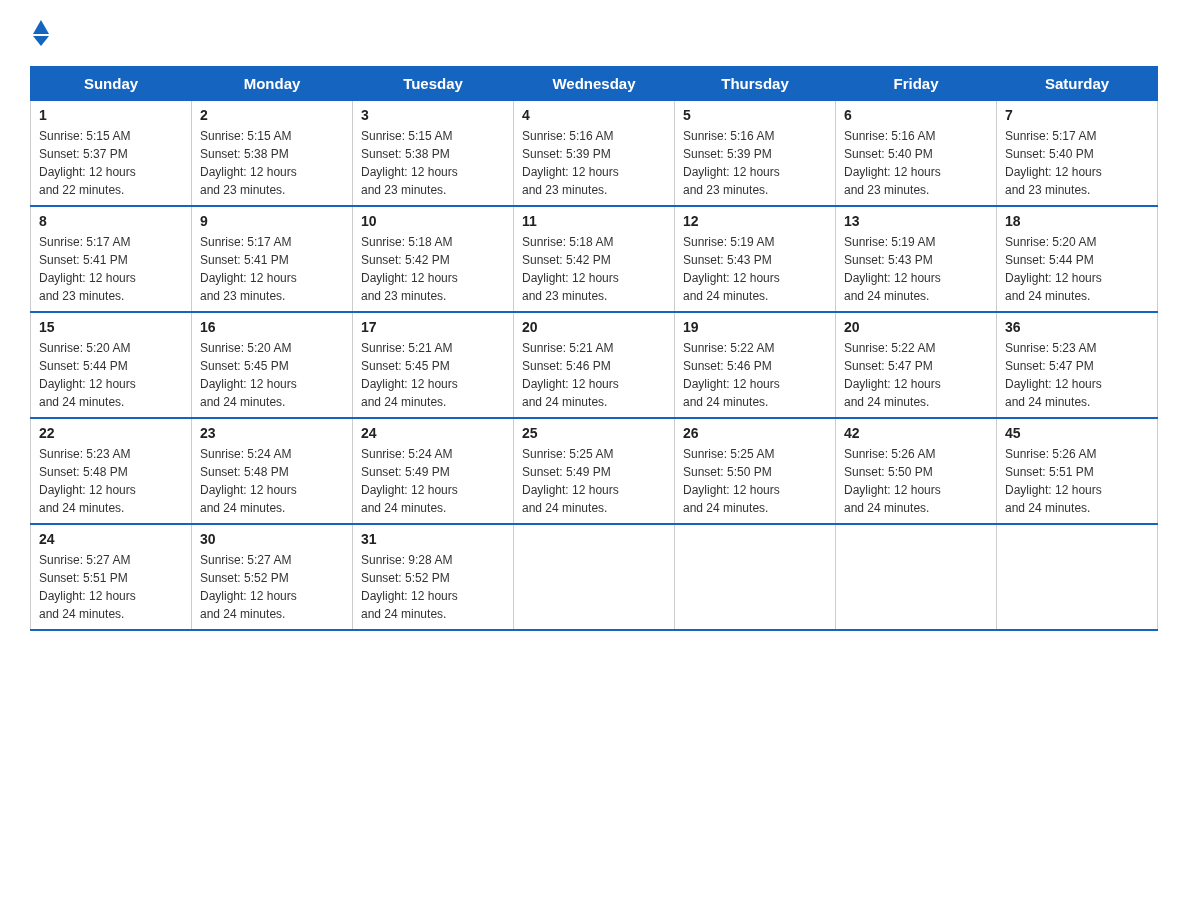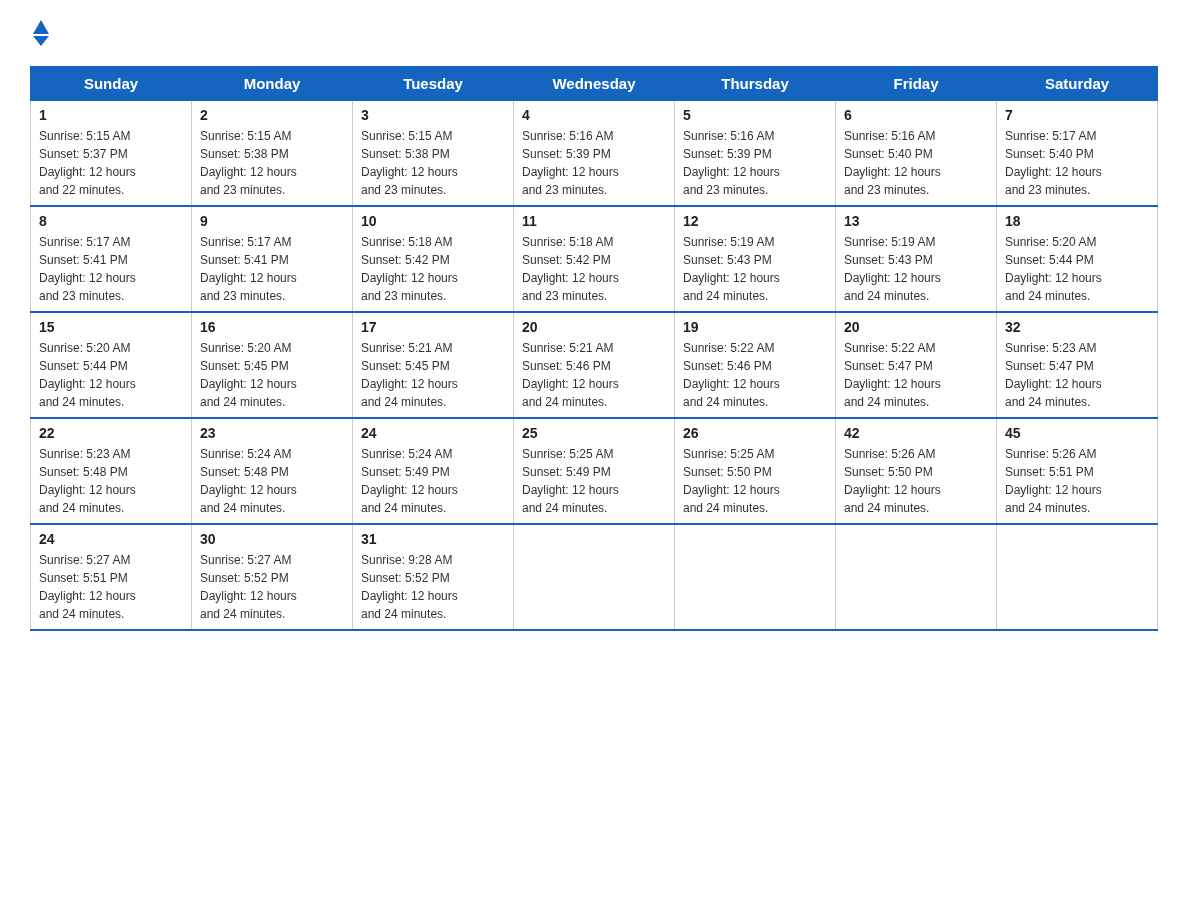--- a/index.html
+++ b/index.html
@@ -299,21 +299,21 @@
         <td>
         <span class="day-num">20</span>
         <div class="day-info">
           <span>Sunrise: 5:22 AM</span><br>
           <span>Sunset: 5:47 PM</span><br>
           <span>Daylight: 12 hours</span><br>
           <span>and 24 minutes.</span>
         </div>
       </td>
         <td>
-        <span class="day-num">32</span>
+        <span class="day-num">36</span>
         <div class="day-info">
           <span>Sunrise: 5:23 AM</span><br>
           <span>Sunset: 5:47 PM</span><br>
           <span>Daylight: 12 hours</span><br>
           <span>and 24 minutes.</span>
         </div>
       </td>
       </tr>
       <tr>
         <td>

